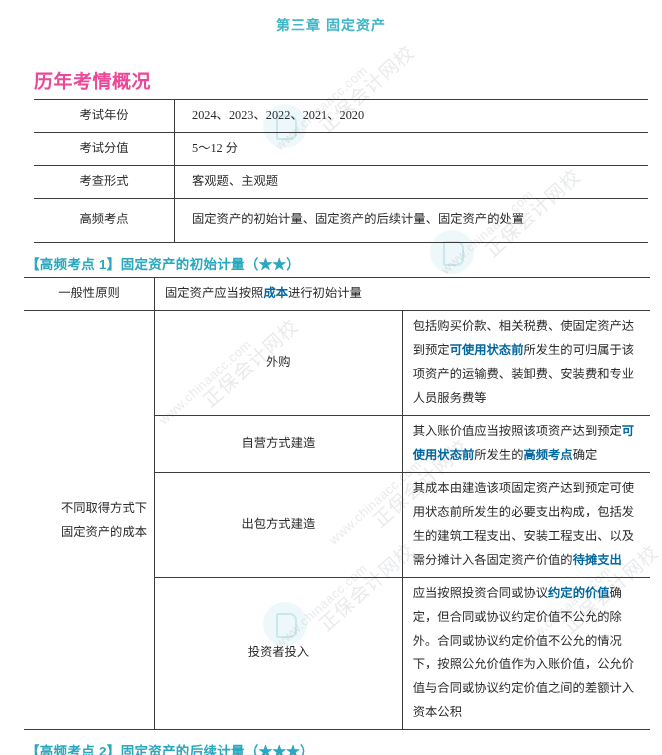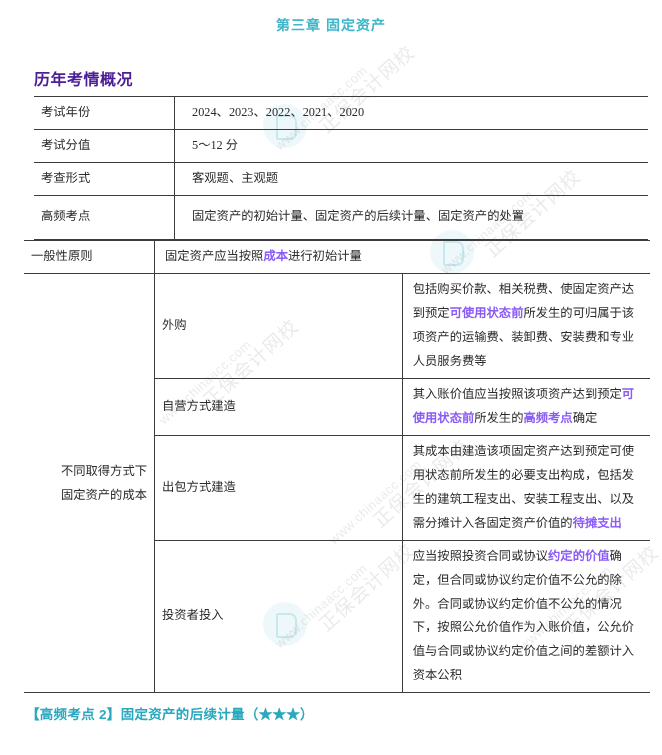--- a/index.html
+++ b/index.html
@@ -64,24 +64,24 @@
     color: #41b6c9;
     font-family: "Liberation Sans", sans-serif;
     font-weight: bold;
     font-size: 14px;
     letter-spacing: 1px;
     padding-top: 14px;
     padding-bottom: 2px;
   }
 
   .sub-title {
-    color: #4c1d95;
+    color: #ec4899;
     font-family: "Liberation Sans", sans-serif;
     font-weight: bold;
-    font-size: 16px;
+    font-size: 19px;
     letter-spacing: 0.5px;
     margin: 30px 0 6px 34px;
   }
 
   .section-head {
     color: #2aa8bd;
     font-family: "Liberation Sans", sans-serif;
     font-weight: bold;
     font-size: 13.5px;
     letter-spacing: 0.3px;
@@ -95,21 +95,21 @@
     font-size: 12.3px;
     line-height: 1.95;
   }
   table.doc td {
     border-top: 1.3px solid #3c3c3c;
     border-bottom: 1.3px solid #3c3c3c;
     padding: 4px 7px;
     vertical-align: middle;
   }
   td.lbl {
-    text-align: left;
+    text-align: center;
     border-right: 1.3px solid #3c3c3c;
     white-space: nowrap;
   }
   td.lbl-wrap {
     text-align: right;
     border-right: 1.3px solid #3c3c3c;
     line-height: 2.0;
   }
   td.body { text-align: left; }
 
@@ -120,21 +120,21 @@
   #overview-table tr td { height: 23px; }
   #overview-table tr.tall td { height: 35px; }
 
   
   #initial-table { margin-left: 24px; width: 626px; }
   #initial-table td.c1 { width: 116px; }
   #initial-table td.c2 { width: 86px; }
   #initial-table td.c3 { padding-left: 10px; }
   #initial-table td.span2 { padding-left: 10px; }
 
-  .hl { color: #8b5cf6; font-weight: bold; }
+  .hl { color: #0369a1; font-weight: bold; }
 </style>
 </head>
 <body>
 
 <div id="watermark-layer">
   <div class="wm-logo" style="left:263px; top:104px;"></div>
   <div class="wm-logo" style="left:263px; top:602px;"></div>
   <div class="wm-logo" style="left:430px; top:230px;"></div>
 
   <span class="wm wm-cn" style="left:312px; top:118px;">正保会计网校</span>
@@ -176,20 +176,21 @@
         <td class="lbl">考查形式</td>
         <td class="body">客观题、主观题</td>
       </tr>
       <tr class="tall">
         <td class="lbl">高频考点</td>
         <td class="body">固定资产的初始计量、固定资产的后续计量、固定资产的处置</td>
       </tr>
     </tbody>
   </table>
 
+  <div class="section-head">【高频考点 1】固定资产的初始计量（★★）</div>
 
   <table class="doc" id="initial-table">
     <tbody>
       <tr>
         <td class="lbl c1">一般性原则</td>
         <td class="span2" colspan="2"><span>固定资产应当按照</span><span class="hl">成本</span><span>进行初始计量</span></td>
       </tr>
 
       <tr>
         <td class="lbl-wrap c1" rowspan="4"><span>不同取得方式下</span><br><span>固定资产的成本</span></td>

